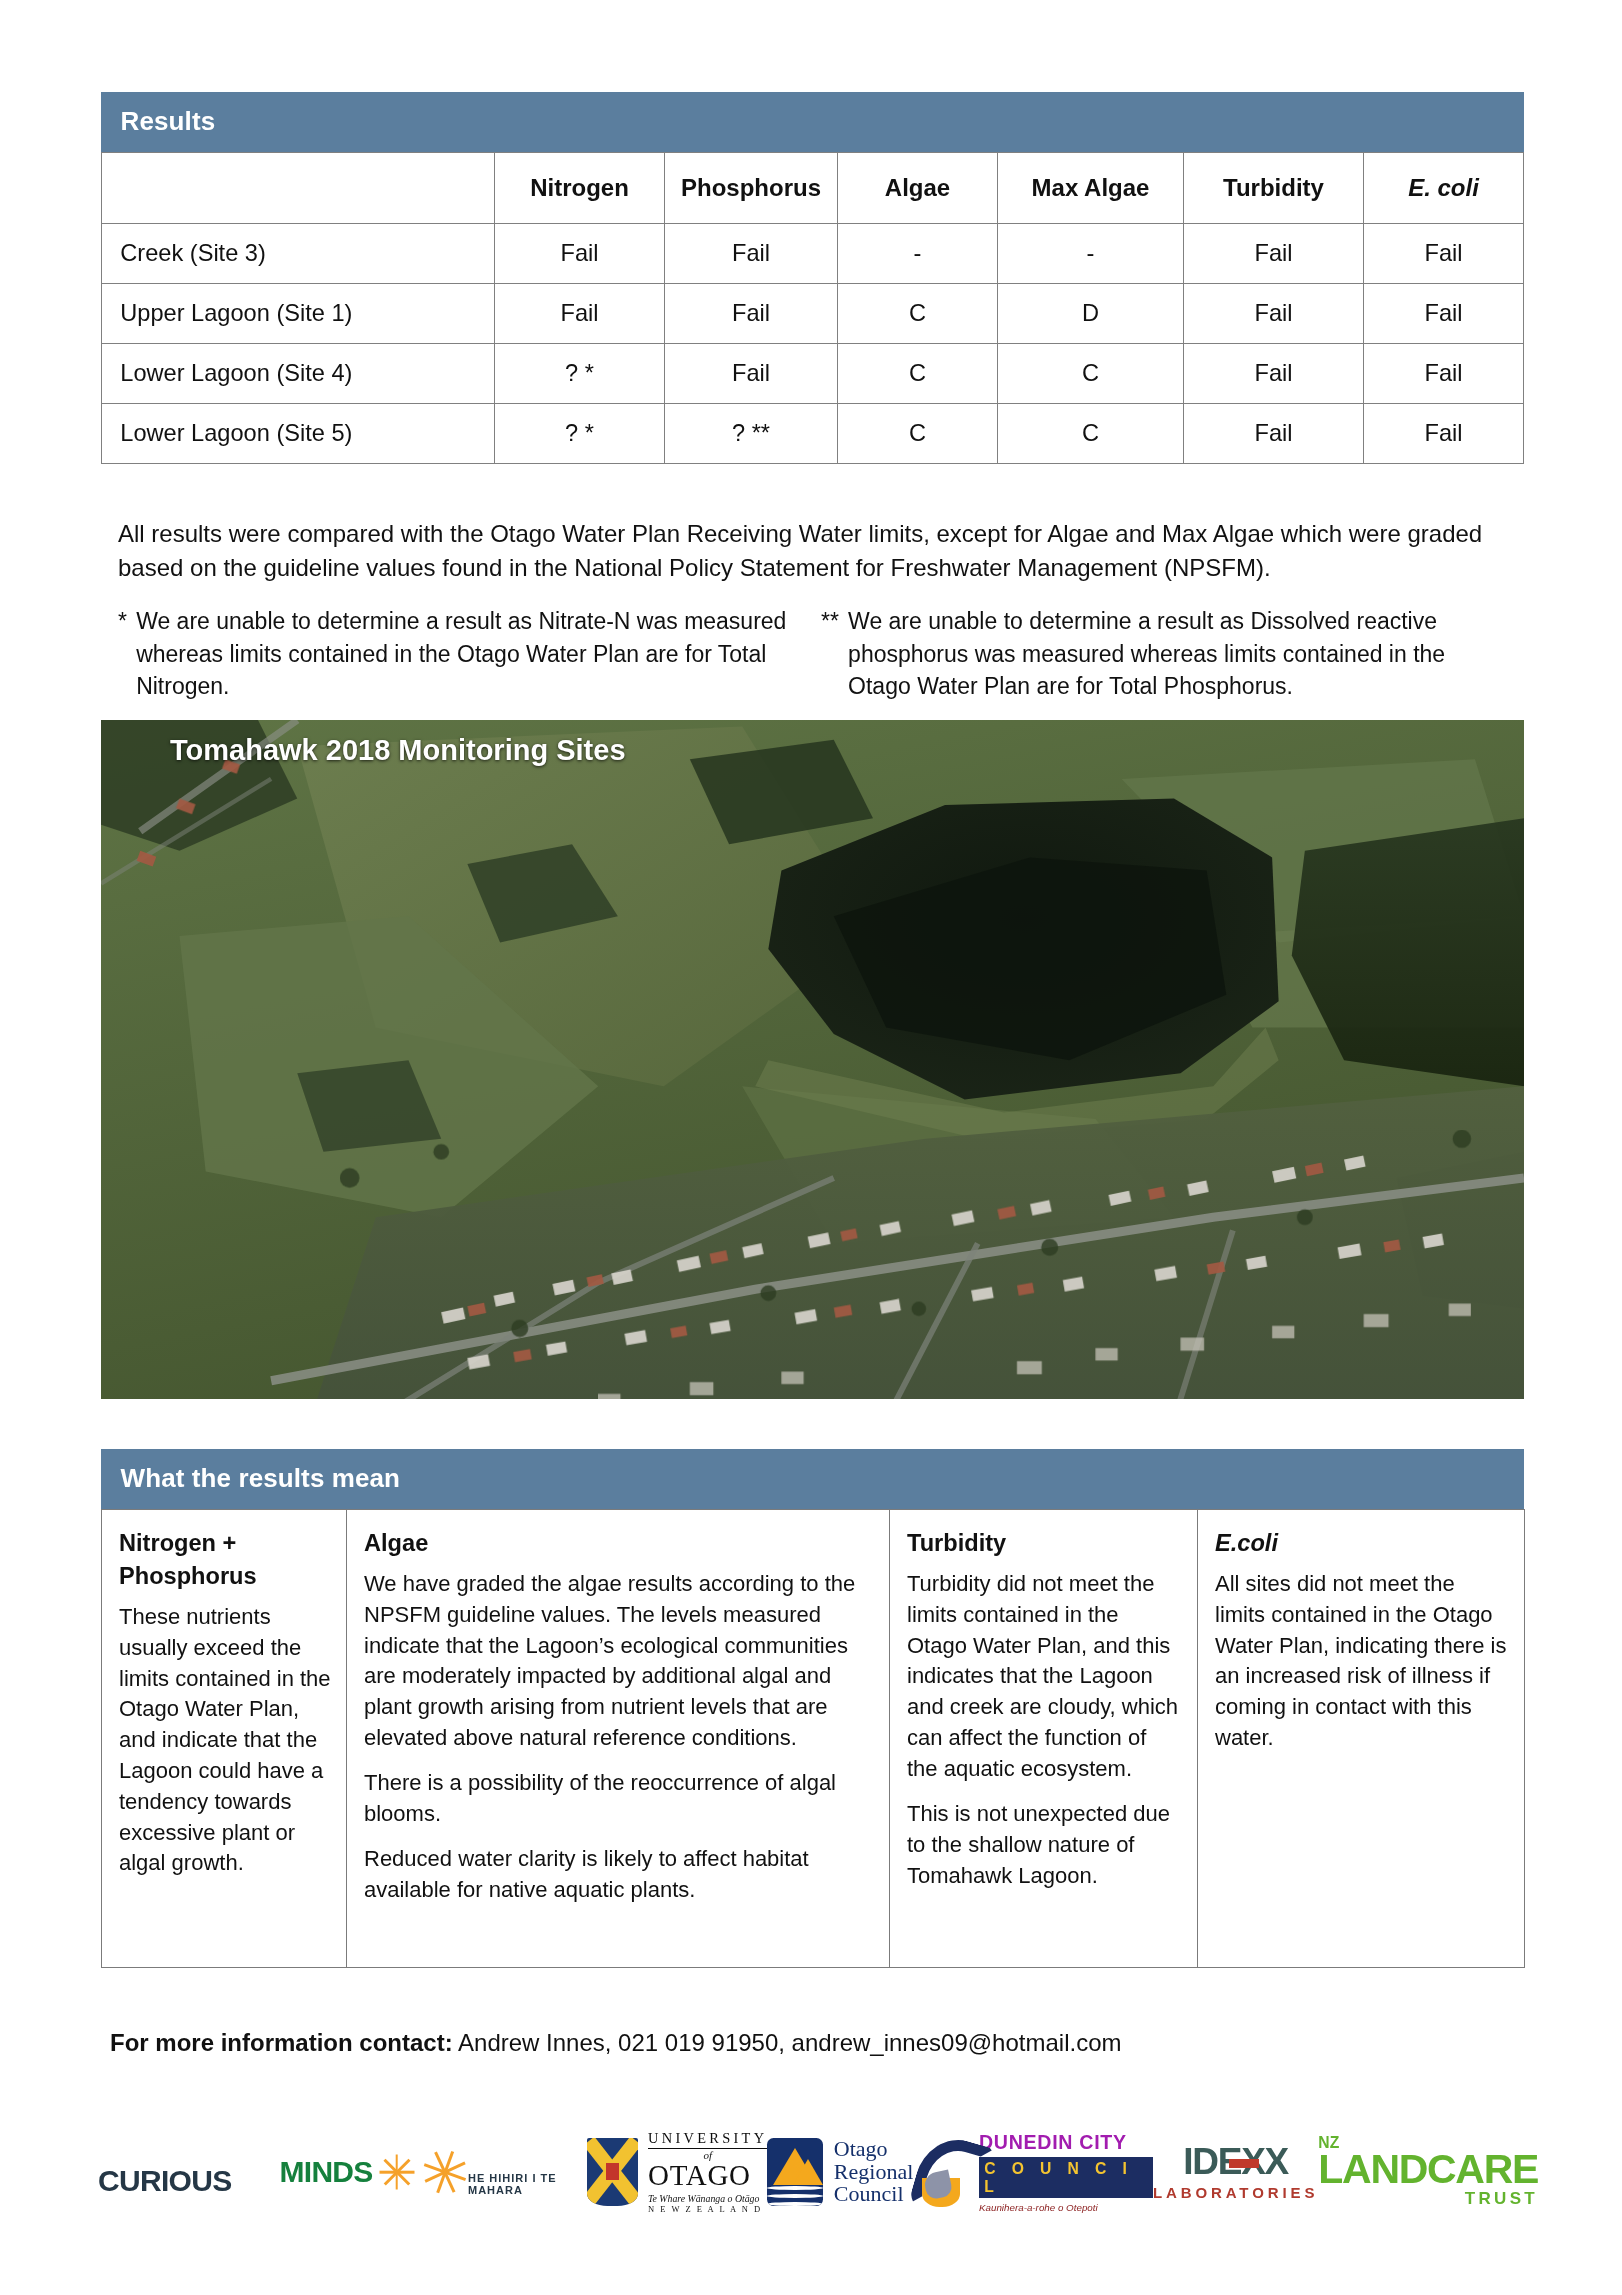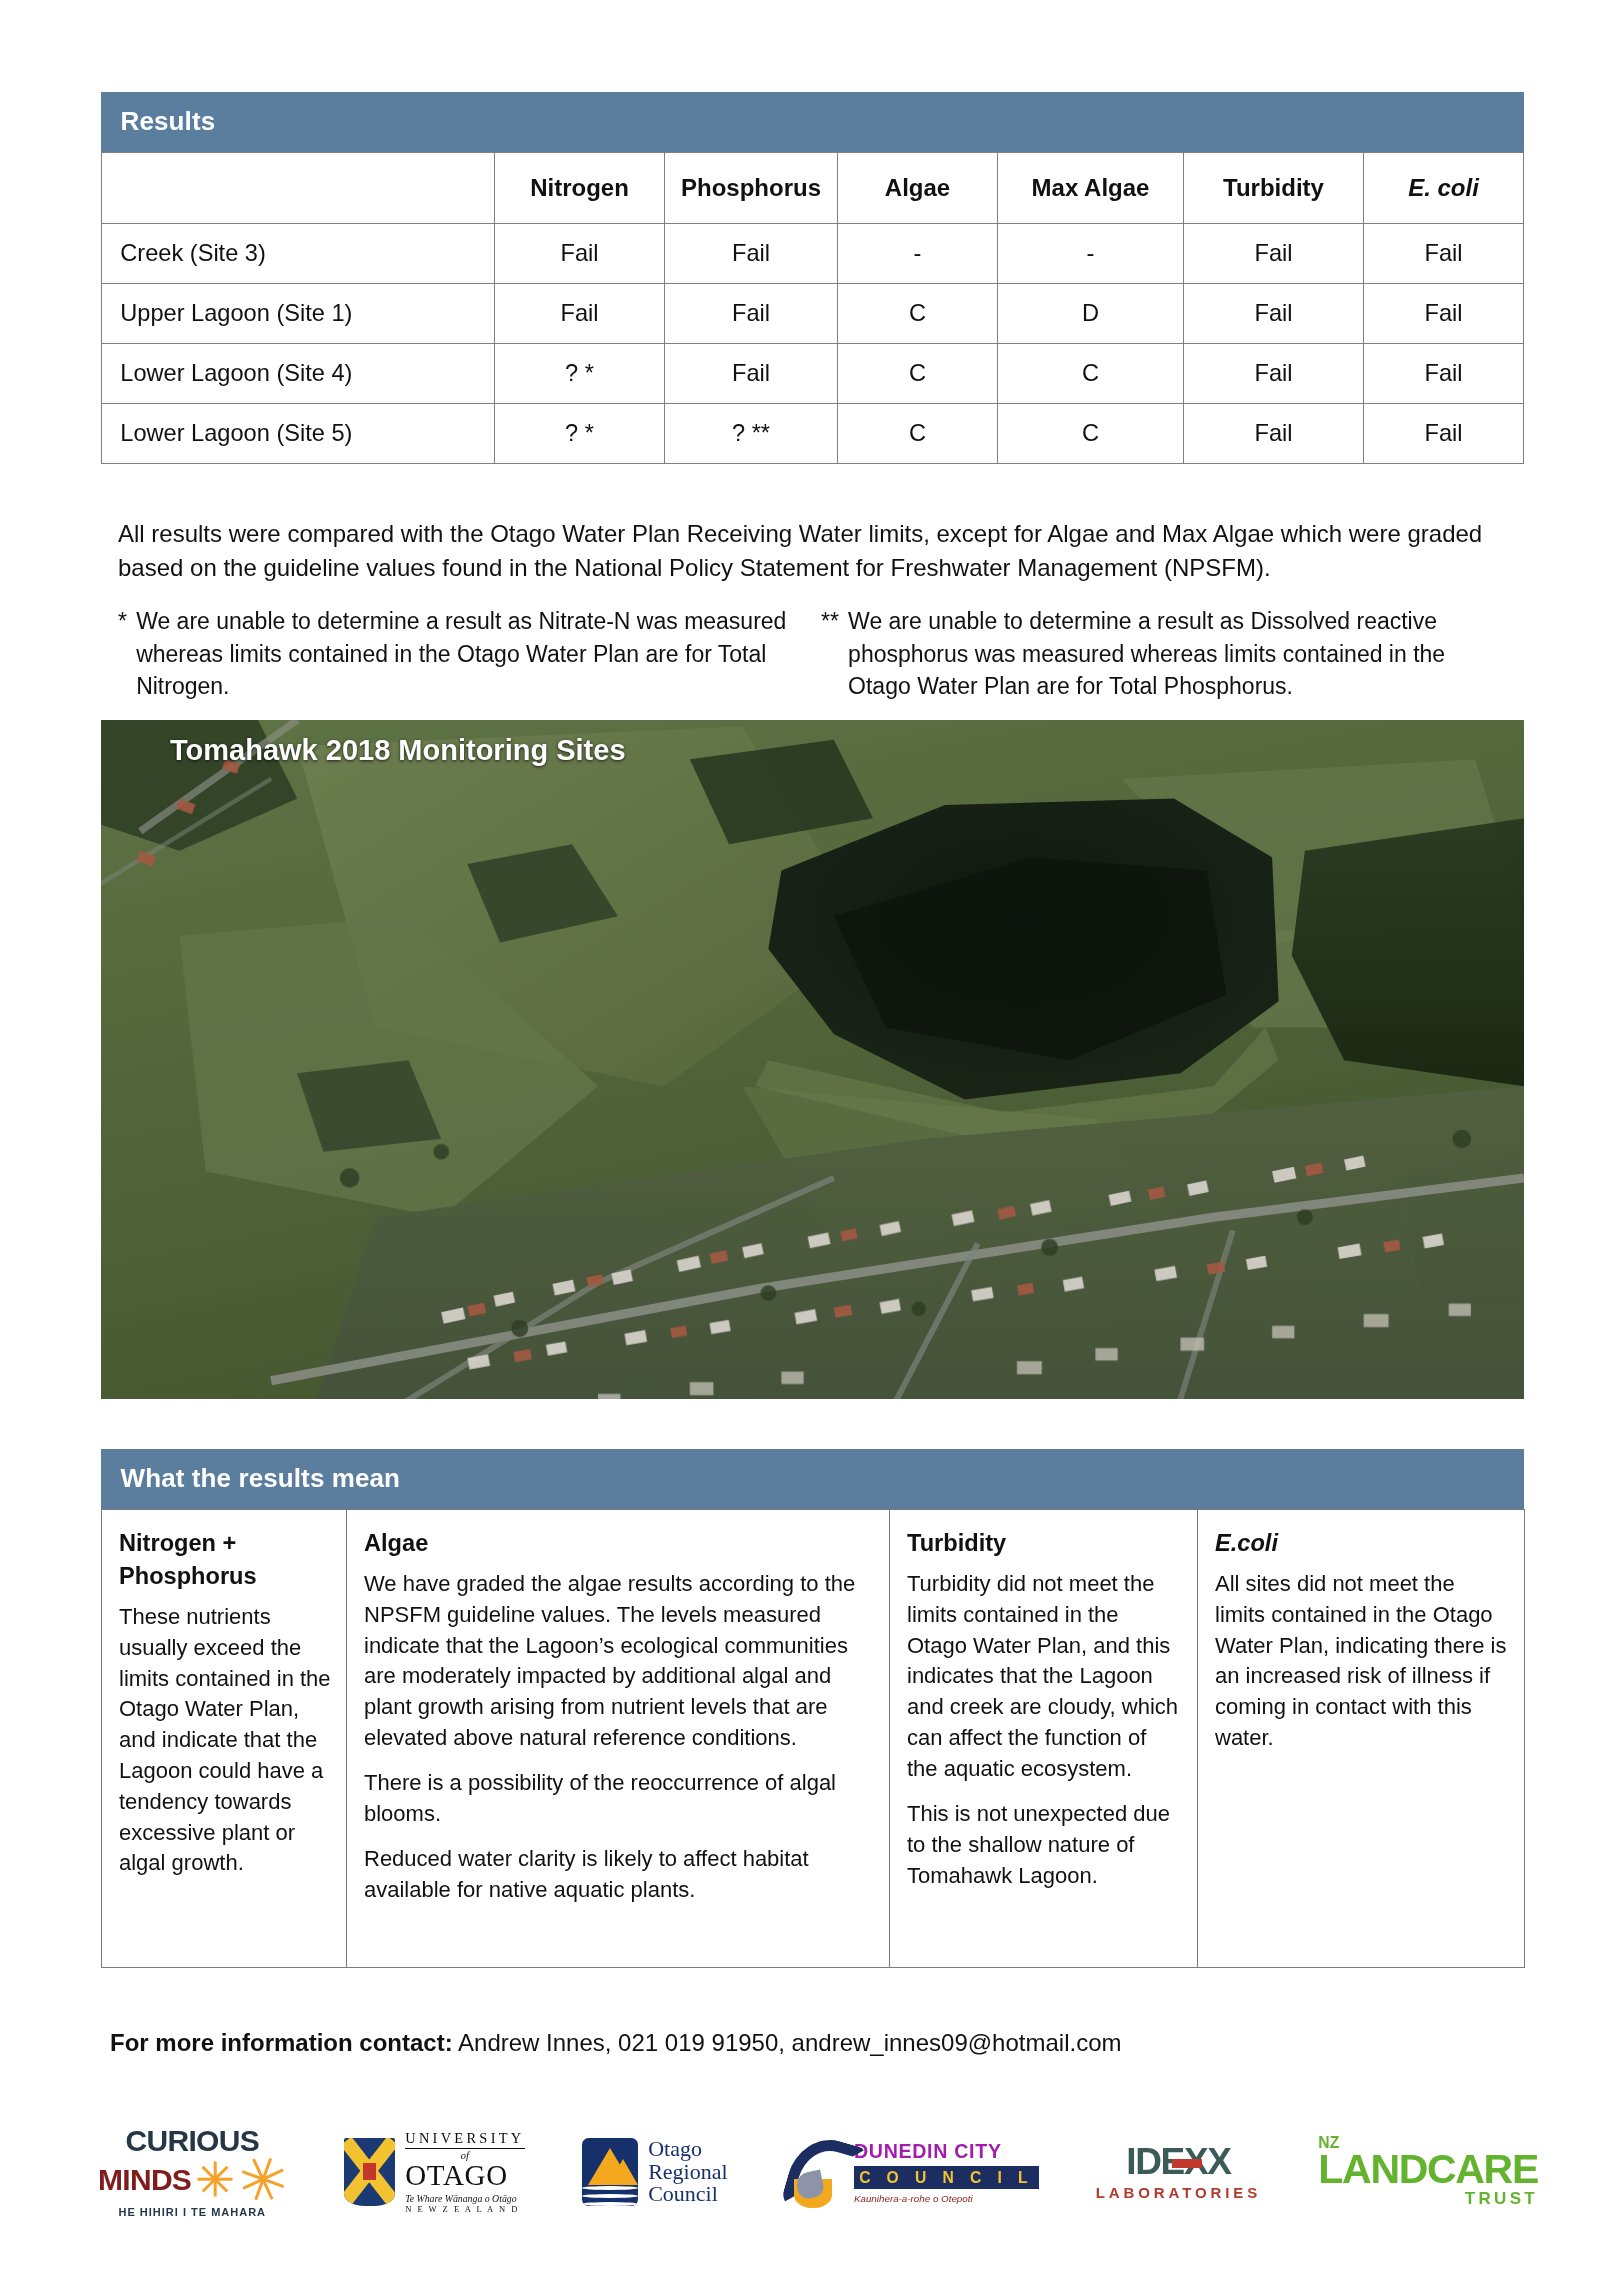--- a/index.html
+++ b/index.html
@@ -99,23 +99,23 @@
   .contact b{font-weight:bold;}
 
   
   .logos{
     position:absolute;left:98px;top:2110px;width:1440px;height:124px;
     display:flex;align-items:center;justify-content:space-between;
   }
   .logo{display:flex;align-items:center;}
 
   
-  .cm{flex-direction:column;align-items:center;}
+  .cm{flex-direction:row;align-items:flex-end;}
   .cm .l1{font-size:30px;font-weight:bold;color:#253746;letter-spacing:-0.7px;line-height:1;}
-  .cm .l2{font-size:30px;font-weight:bold;color:#7f1d1d;letter-spacing:-0.7px;line-height:1.05;}
+  .cm .l2{font-size:30px;font-weight:bold;color:#15803d;letter-spacing:-0.7px;line-height:1.05;margin-left:48px;}
   .cm .l3{font-size:11px;font-weight:bold;color:#253746;letter-spacing:1px;margin-top:3.3px;}
   .cmrow{display:flex;align-items:center;gap:5.2px;}
   .star{position:relative;width:38px;height:38px;}
   .star i{position:absolute;left:50%;top:50%;width:2.6px;height:35px;background:#f5a12a;transform-origin:50% 50%;}
 
   
   .uo{gap:10.5px;}
   .crest{width:51px;height:68px;background:#1b3a74;position:relative;overflow:hidden;
          border-radius:2px 2px 40% 40%/2px 2px 18% 18%;}
   .crest .dg{position:absolute;width:150%;height:14.4px;background:#f2c230;left:-25%;top:26px;}

